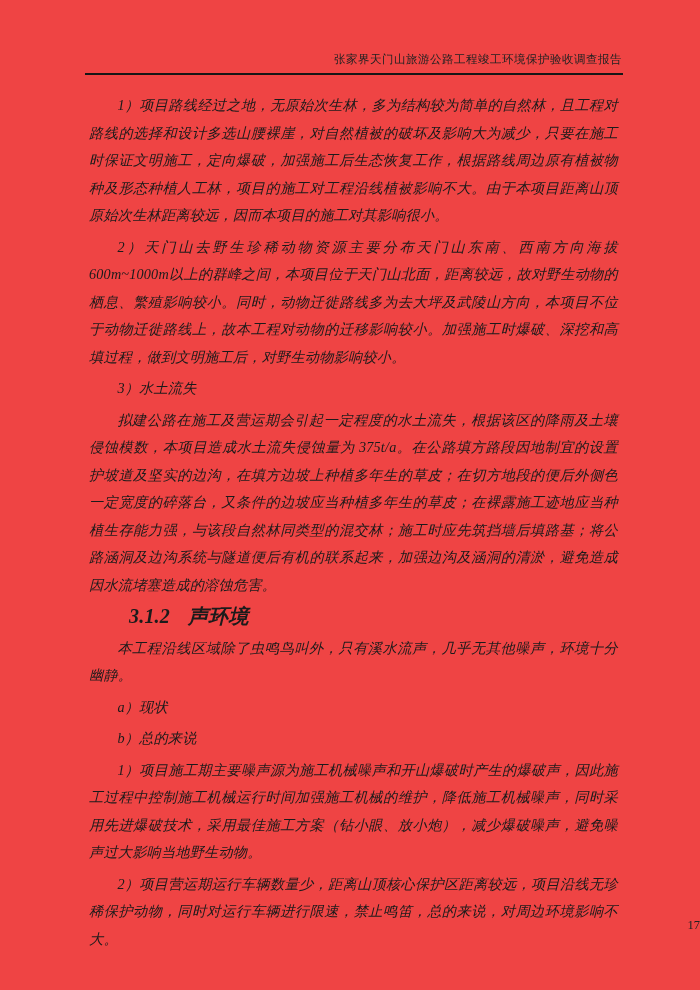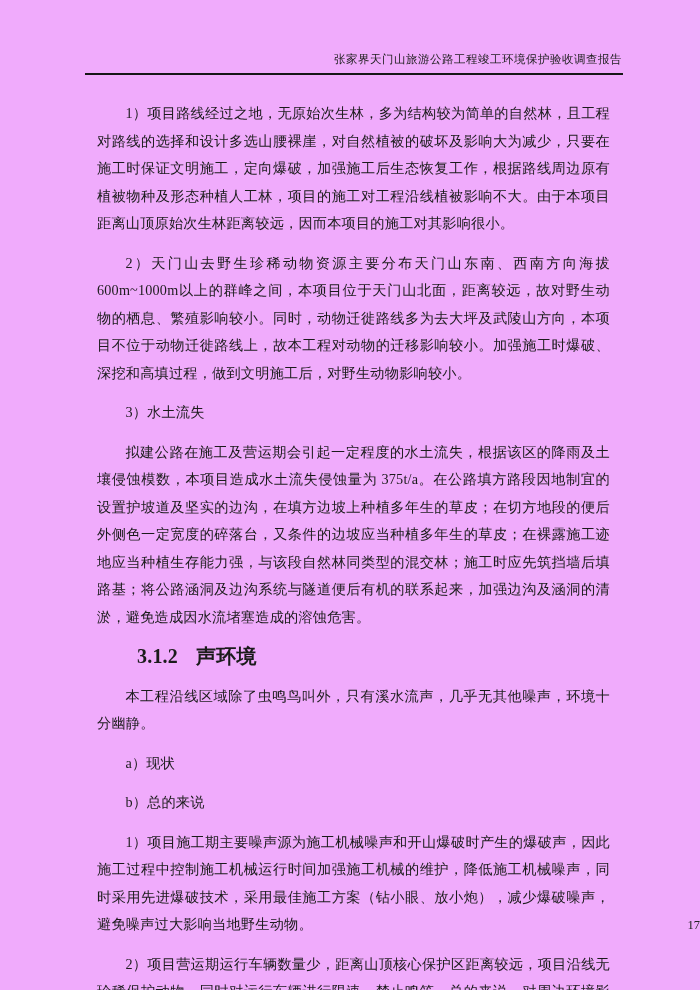--- a/index.html
+++ b/index.html
@@ -2,21 +2,21 @@
 <html><head>
 <meta charset="utf-8">
 <style>
   * { box-sizing: border-box; }
   html, body { margin: 0; padding: 0; background: #e8e8e8; }
   .page {
     position: relative;
     width: 700px;
     height: 990px;
     margin: 0 auto;
-    background: #f0abfc;
+    background: #ef4444;
     font-family: "Liberation Serif", "DejaVu Serif", serif;
     color: #1b1b1b;
     overflow: hidden;
   }
   .page-header {
     position: absolute;
     top: 52px;
     left: 85px;
     width: 537px;
     text-align: right;
@@ -37,23 +37,24 @@
     position: absolute;
     top: 88px;
     left: 85px;
     width: 537px;
     font-size: 14.2px;
     line-height: 27.5px;
     text-align: justify;
     letter-spacing: 0.2px;
   }
   .doc-body p {
-    margin: 12px;
+    margin: 4px;
     padding: 0;
     text-indent: 2em;
+    font-style: italic;
   }
   .section-heading {
     font-weight: bold;
     font-size: 20px;
   }
   .section-heading .sec-num { margin-right: 0.9em; }
   .page-footer {
     position: absolute;
     top: 918px;
     left: 0;

